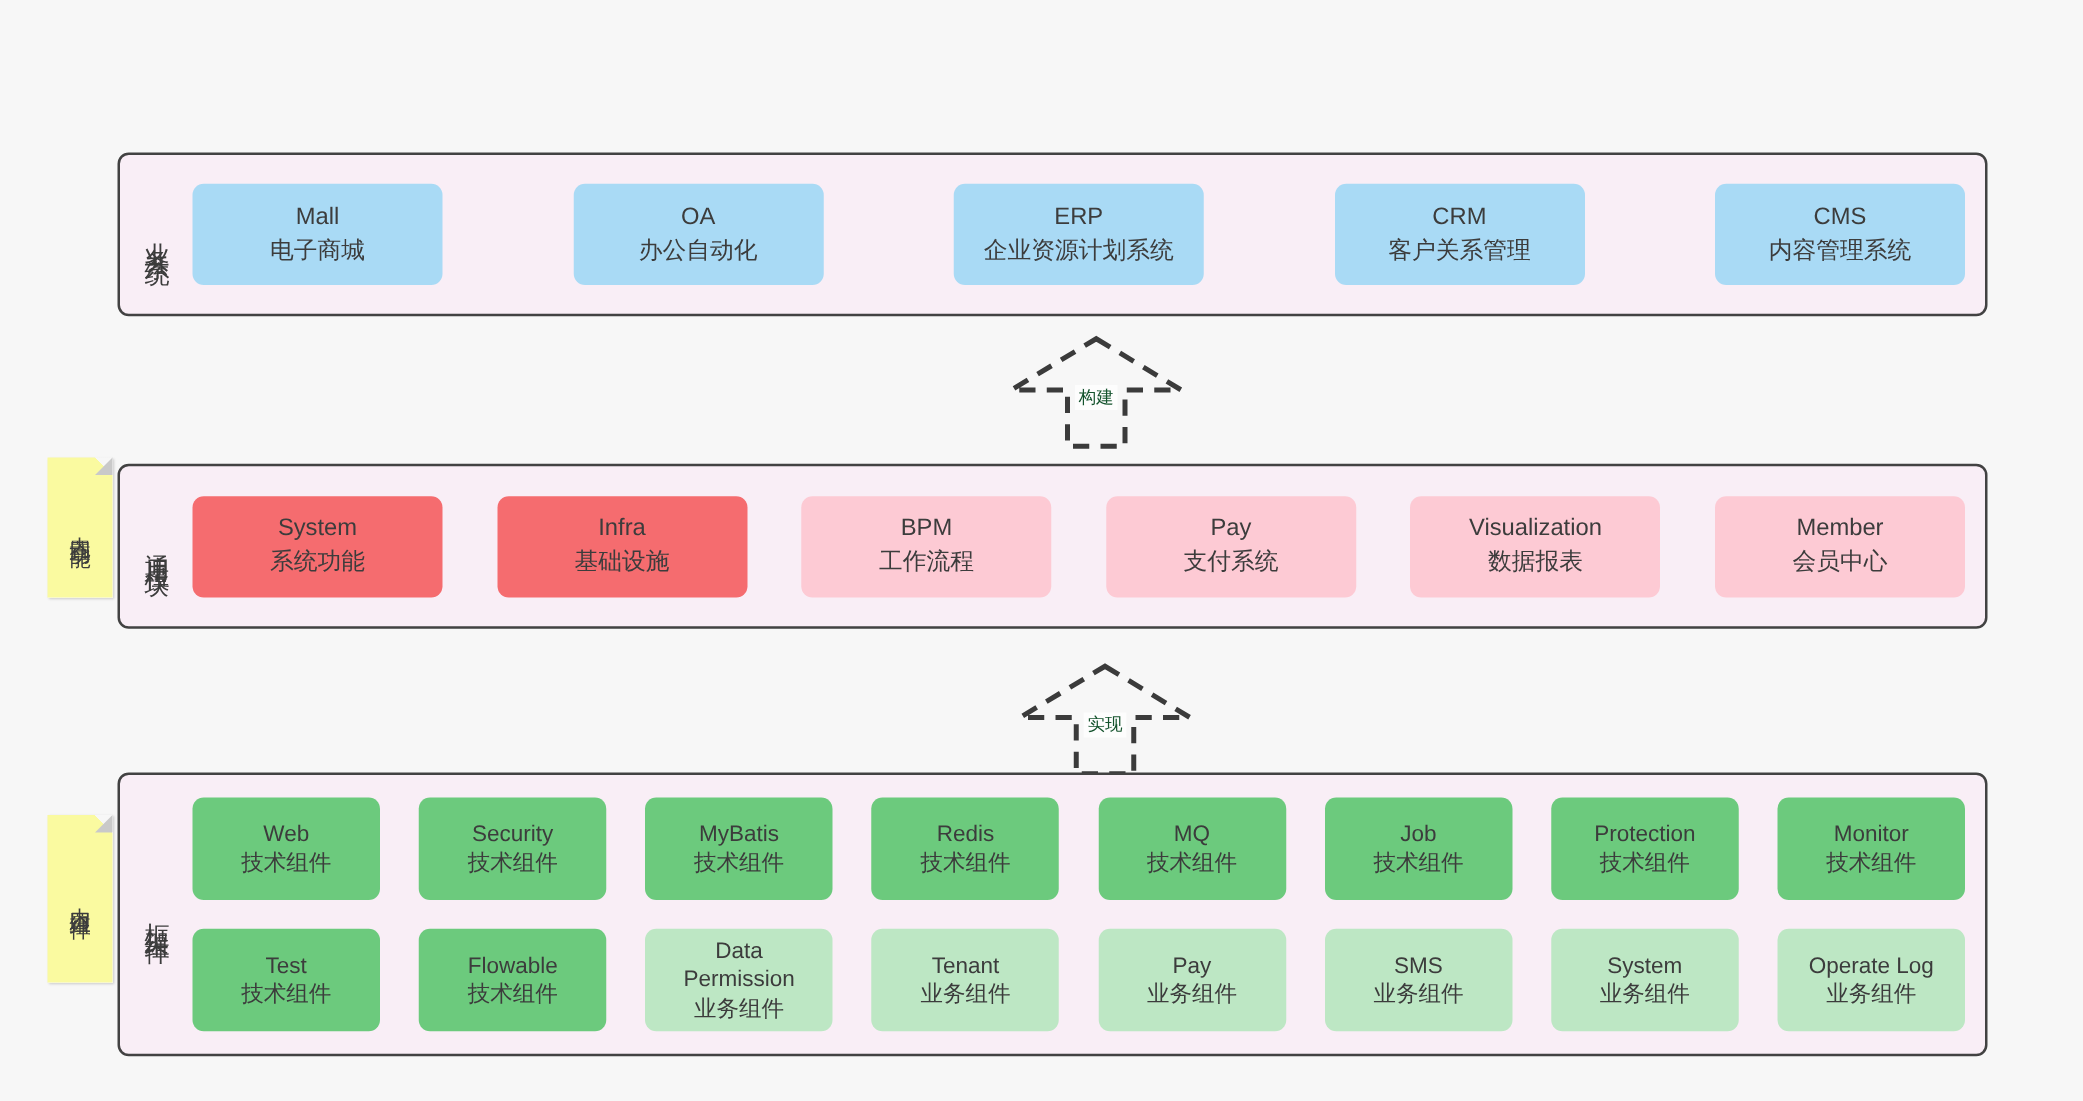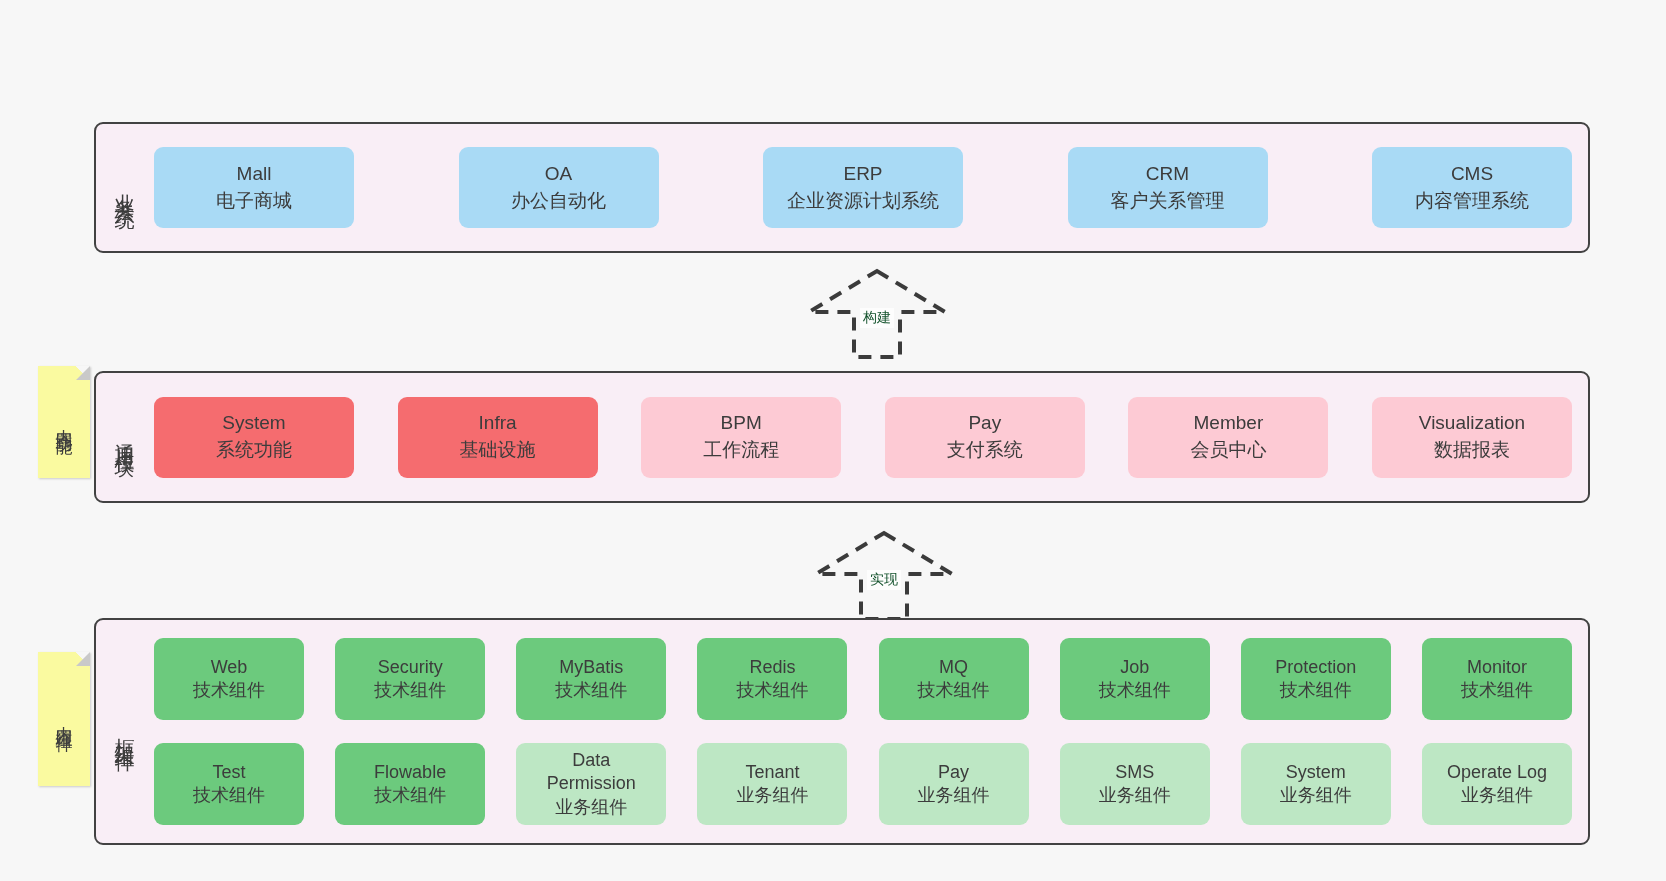--- a/index.html
+++ b/index.html
@@ -117,26 +117,26 @@
       </div>
       <div class="box wide pink">
         <div class="bt">BPM</div>
         <div class="bs">工作流程</div>
       </div>
       <div class="box wide pink">
         <div class="bt">Pay</div>
         <div class="bs">支付系统</div>
       </div>
       <div class="box wide pink">
+        <div class="bt">Visualization</div>
+        <div class="bs">数据报表</div>
+      </div>
+      <div class="box wide pink">
         <div class="bt">Member</div>
         <div class="bs">会员中心</div>
-      </div>
-      <div class="box wide pink">
-        <div class="bt">Visualization</div>
-        <div class="bs">数据报表</div>
       </div>
     </div>
   </div>
 
   <div class="arrow" id="arrow-implement">
     <svg width="142" height="92" viewBox="0 0 142 92">
       <path d="M71,3 L139,44 L94,44 L94,89 L48,89 L48,44 L3,44 Z" fill="none" stroke="#3b3b3b" stroke-width="4" stroke-dasharray="13 9"></path>
     </svg>
     <span class="arrow-label">实现</span>
   </div>

